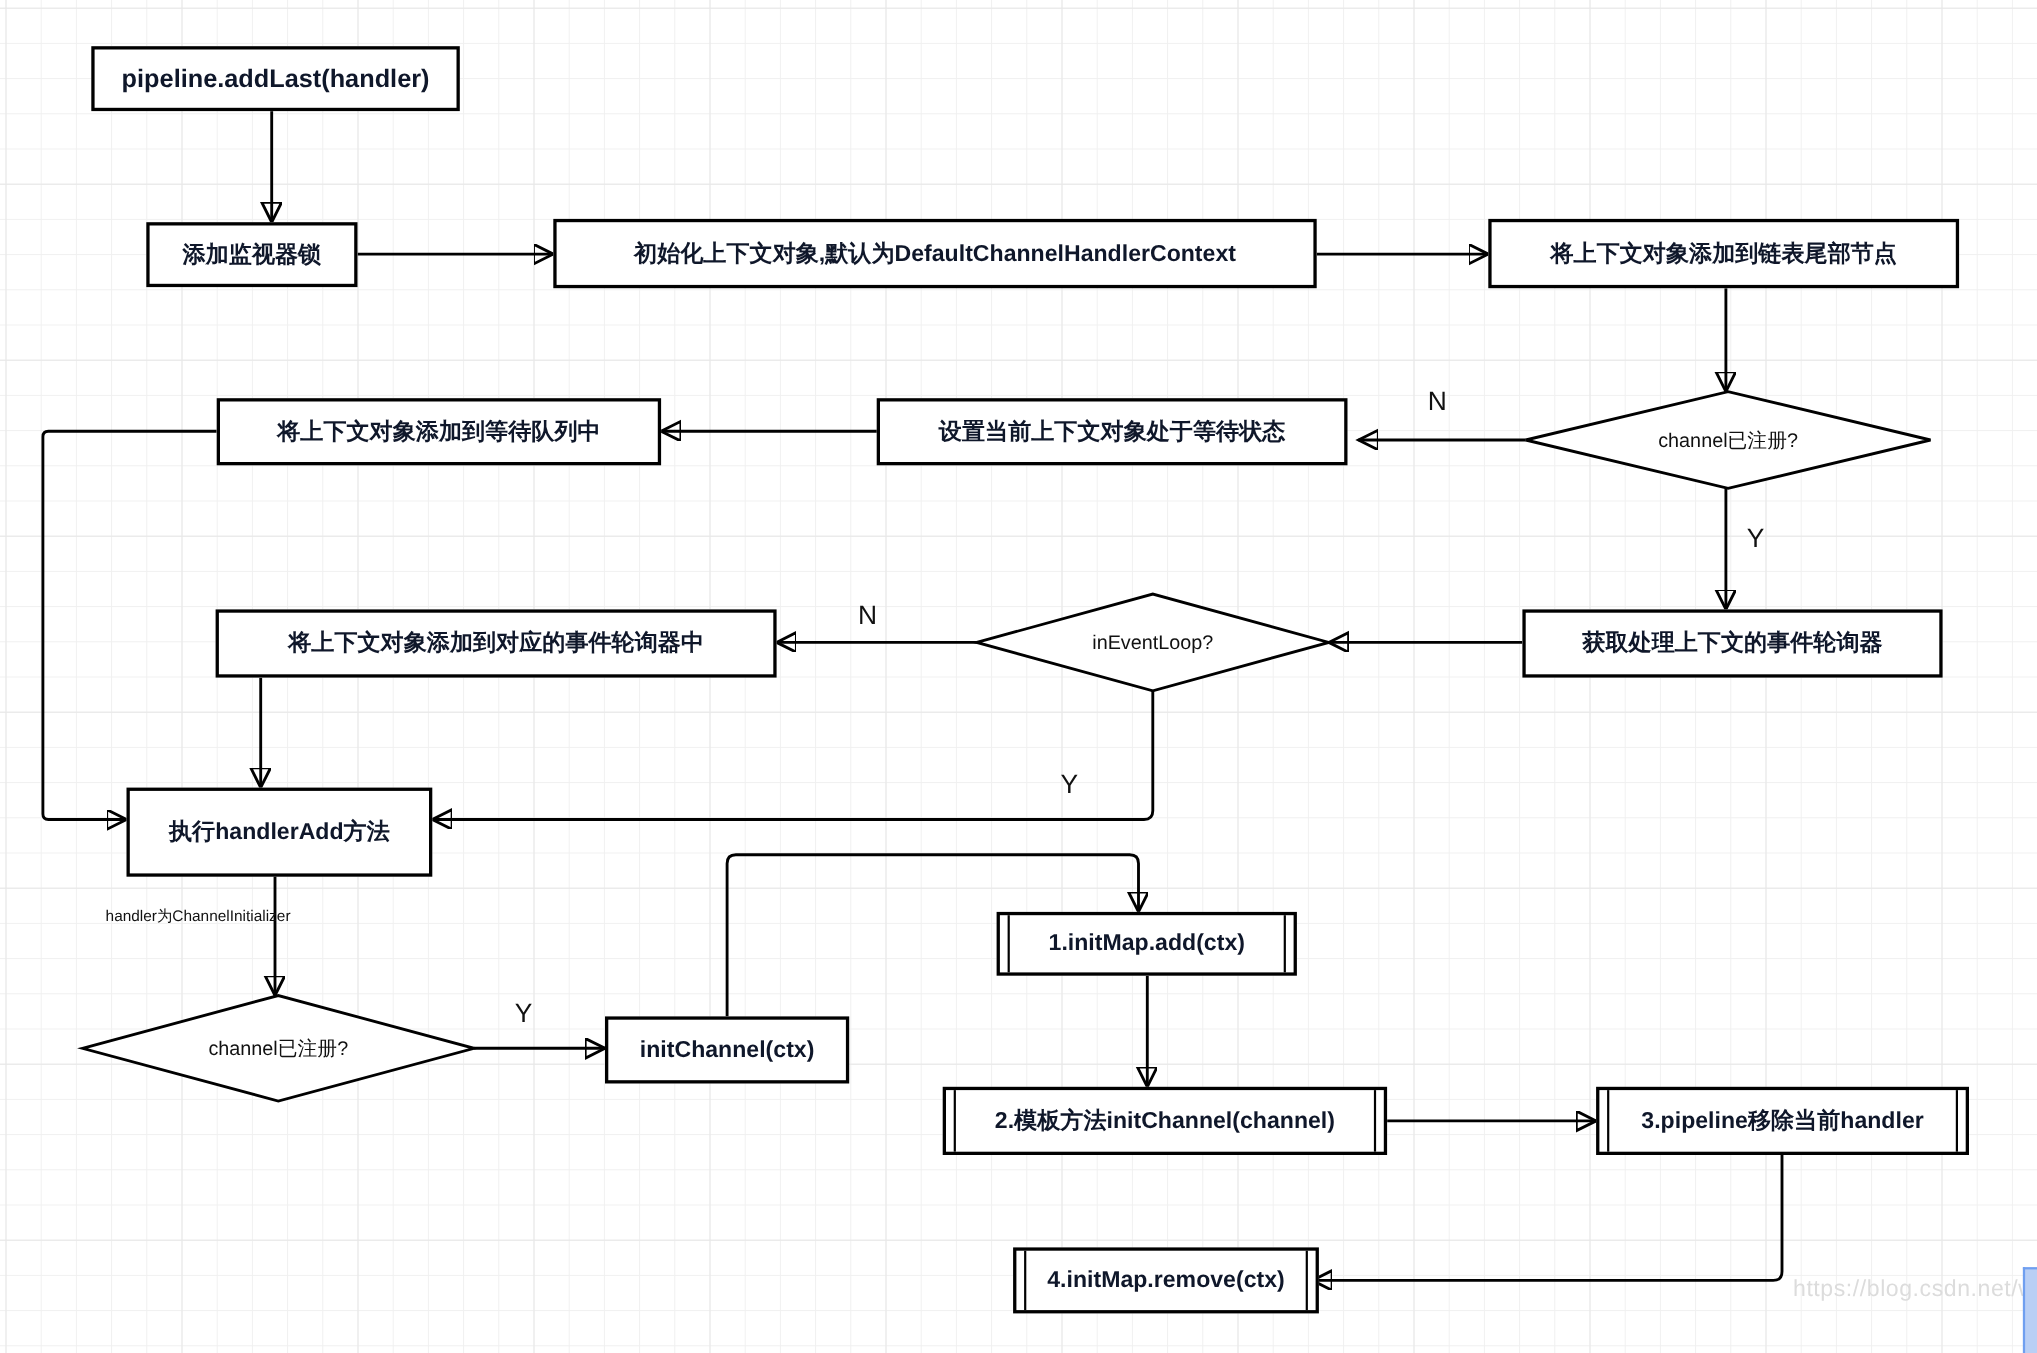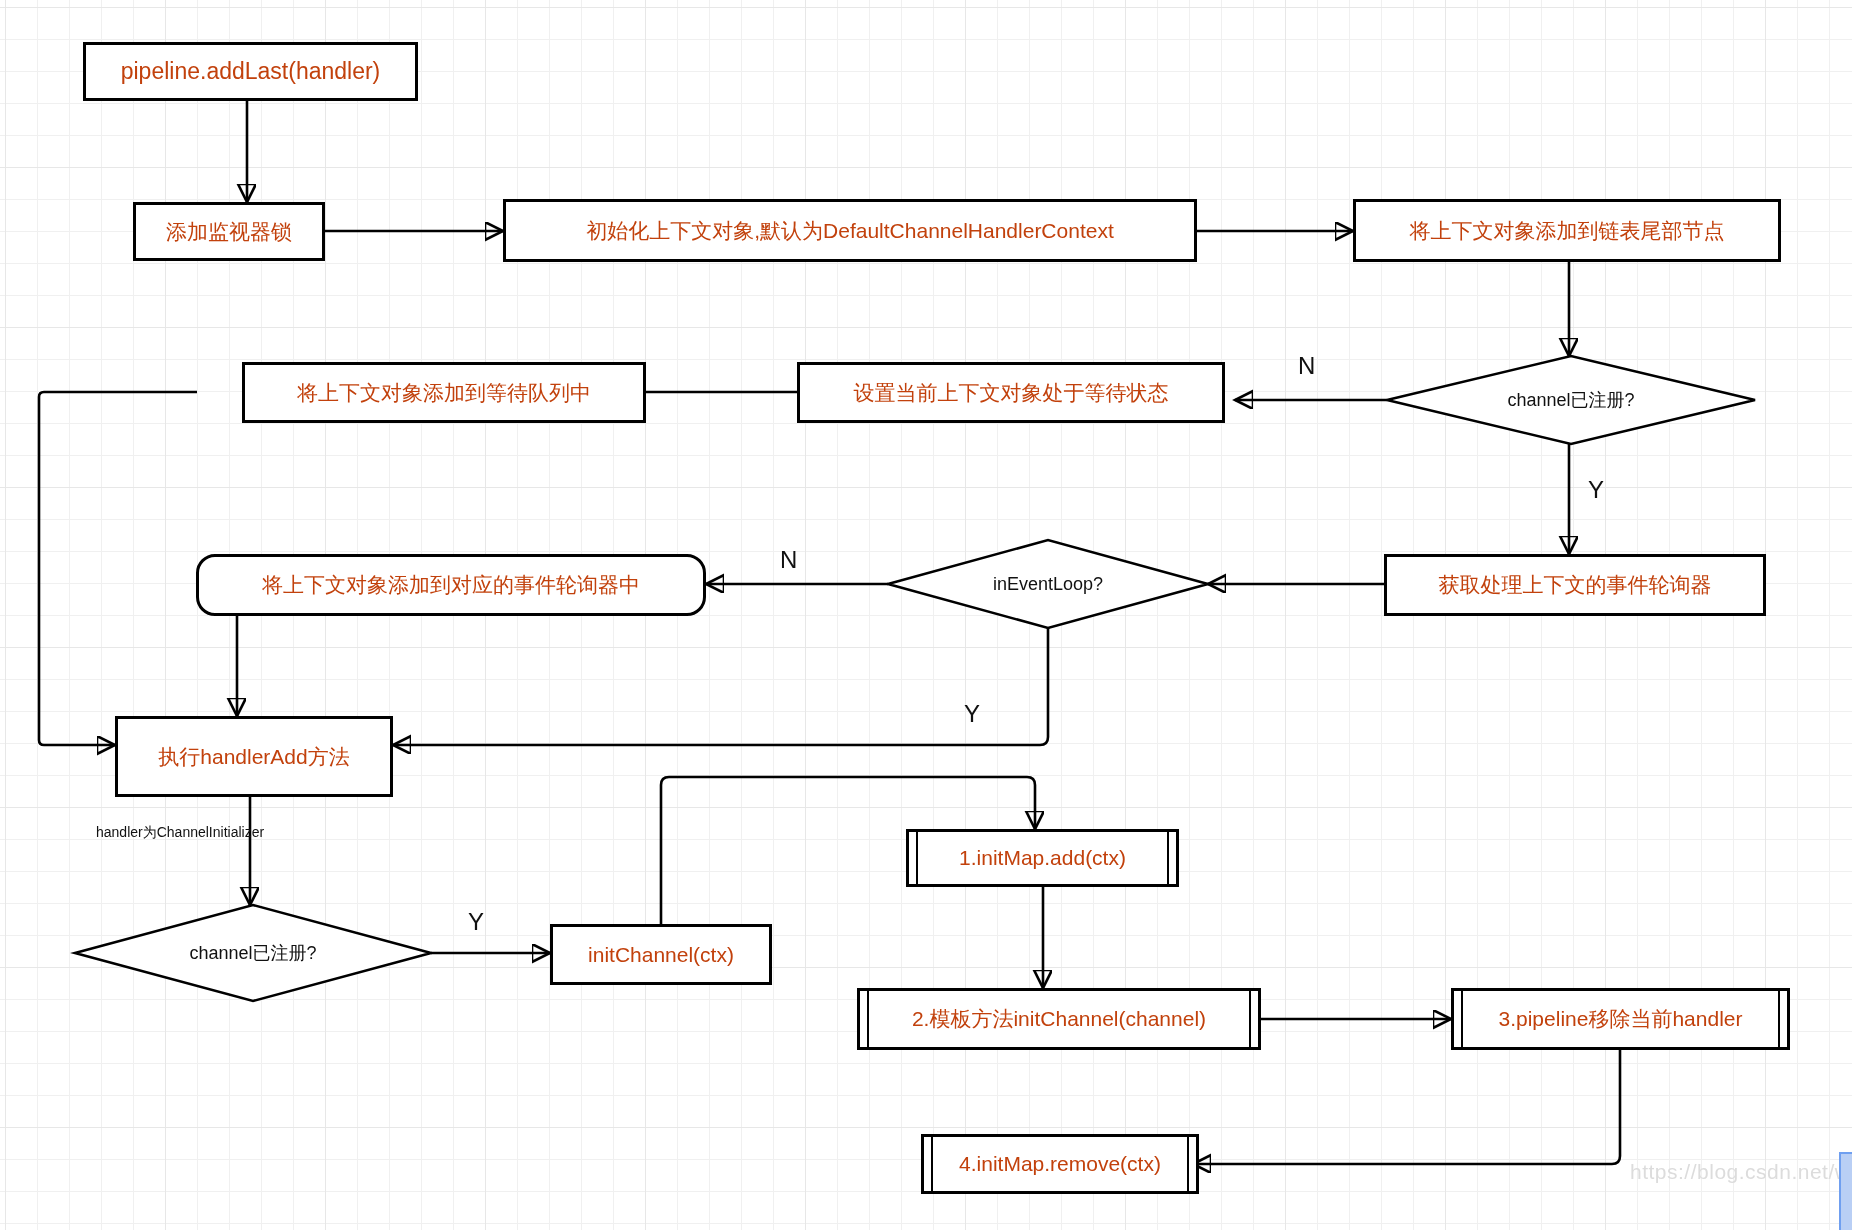--- a/index.html
+++ b/index.html
@@ -13,21 +13,21 @@
       linear-gradient(to bottom,#f0f0f0 1px,transparent 1px);
     background-size:160px 160px,160px 160px,32px 32px,32px 32px;
     background-position:5px 7px,5px 7px,5px 7px,5px 7px;
   }
   svg.edges{position:absolute;left:0;top:0;z-index:1;}
   svg.edges path{fill:none;stroke:#000;stroke-width:2.6px;}
   svg.edges polygon.diamond{fill:#fff;stroke:#000;stroke-width:2.6px;}
   .node{
     position:absolute;z-index:2;background:#fff;border:3px solid #000;
     display:flex;align-items:center;justify-content:center;text-align:center;
-    font-size:21px;color:#c2410c;box-sizing:border-box;line-height:1.2;white-space:nowrap;
+    font-size:21px;color:#0f172a;box-sizing:border-box;line-height:1.2;white-space:nowrap;font-weight:bold;
   }
   .node.start{font-size:23px;}
   .node.sub::before,.node.sub::after{
     content:"";position:absolute;top:0;bottom:0;width:0;border-left:2.5px solid #000;
   }
   .node.sub::before{left:7px;}
   .node.sub::after{right:7px;}
   .dlabel{
     position:absolute;z-index:2;display:flex;align-items:center;justify-content:center;
     font-size:18px;color:#111;text-align:center;white-space:nowrap;background:transparent;
@@ -86,25 +86,25 @@
   <div class="node start" style="left:83px;top:42px;width:335px;height:59px;">pipeline.addLast(handler)</div>
 
   <div class="node" style="left:133px;top:202px;width:192px;height:59px;">添加监视器锁</div>
 
   <div class="node" style="left:503px;top:199px;width:694px;height:63px;">初始化上下文对象,默认为DefaultChannelHandlerContext</div>
 
   <div class="node" style="left:1353px;top:199px;width:428px;height:63px;">将上下文对象添加到链表尾部节点</div>
 
   <div class="node" style="left:797px;top:362px;width:428px;height:61px;">设置当前上下文对象处于等待状态</div>
 
-  <div class="node" style="left:197px;top:362px;width:404px;height:61px;margin-left:45px;">将上下文对象添加到等待队列中</div>
+  <div class="node" style="left:197px;top:362px;width:404px;height:61px;">将上下文对象添加到等待队列中</div>
 
   <div class="node" style="left:1384px;top:554px;width:382px;height:62px;">获取处理上下文的事件轮询器</div>
 
-  <div class="node" style="left:196px;top:554px;width:510px;height:62px;border-radius:19px;">将上下文对象添加到对应的事件轮询器中</div>
+  <div class="node" style="left:196px;top:554px;width:510px;height:62px;">将上下文对象添加到对应的事件轮询器中</div>
 
   <div class="node" style="left:115px;top:716px;width:278px;height:81px;">执行handlerAdd方法</div>
 
   <div class="node" style="left:550px;top:924px;width:222px;height:61px;">initChannel(ctx)</div>
 
   <div class="node sub" style="left:906px;top:829px;width:273px;height:58px;">1.initMap.add(ctx)</div>
 
   <div class="node sub" style="left:857px;top:988px;width:404px;height:62px;">2.模板方法initChannel(channel)</div>
 
   <div class="node sub" style="left:1451px;top:988px;width:339px;height:62px;">3.pipeline移除当前handler</div>

